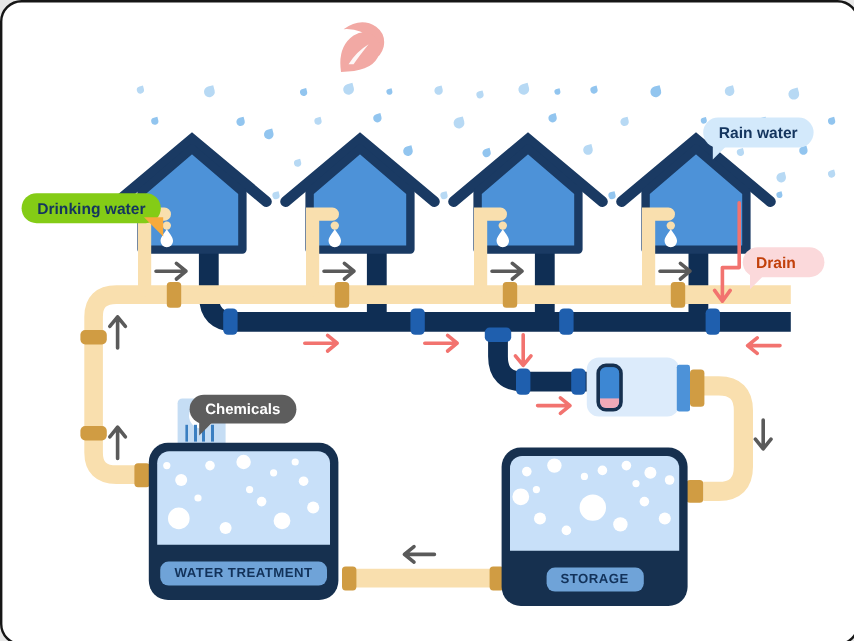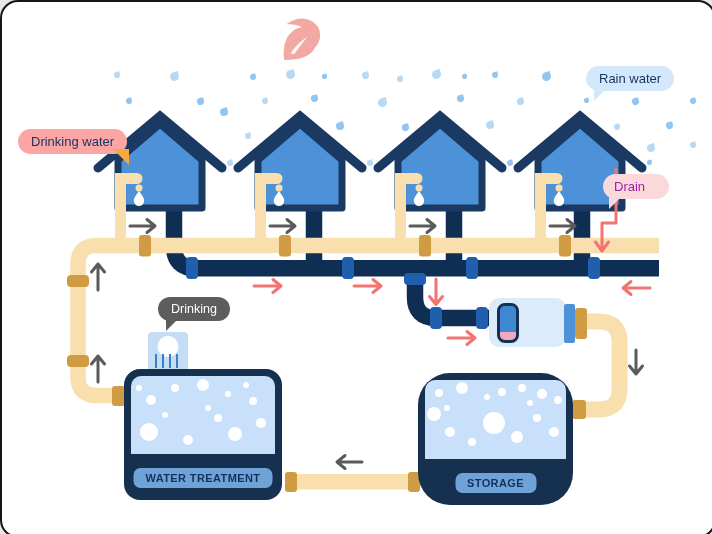--- a/index.html
+++ b/index.html
@@ -16,42 +16,42 @@
   #pipes{position:absolute;left:0;top:0;}
   
   .tank{position:absolute;background:#16304f;border-radius:16px;}
   .tank .water{position:absolute;left:7px;top:7px;background:#c8e0f9;border-radius:10px 10px 0 0;overflow:hidden;}
   .tank .bubble{position:absolute;background:#ffffff;border-radius:50%;}
   .tank .pill{position:absolute;bottom:12px;left:50%;transform:translateX(-50%);background:#6fa3d8;
         color:#12325a;font-size:11px;font-weight:bold;letter-spacing:0.4px;padding:4px 12px;
         border-radius:7px;white-space:nowrap;}
   #treatment-tank{left:122px;top:367px;width:158px;height:131px;}
   #treatment-tank .water{width:144px;height:78px;}
-  #storage-tank{left:416px;top:371px;width:155px;height:132px;border-radius:32px;}
+  #storage-tank{left:416px;top:371px;width:155px;height:132px;}
   #storage-tank .water{width:141px;height:79px;}
   
   #dispenser{position:absolute;left:146px;top:330px;width:40px;height:38px;background:#c5ddf4;border-radius:4px 4px 0 0;}
   #dispenser .ball{position:absolute;left:50%;top:4px;transform:translateX(-50%);width:21px;height:21px;background:#fff;border-radius:50%;}
   #dispenser .stripes{position:absolute;left:50%;bottom:2px;transform:translateX(-50%);width:27px;height:14px;
       background:repeating-linear-gradient(90deg,#3a7fc1 0 2.5px,transparent 2.5px 7px);}
   
   #filter-body{position:absolute;left:487px;top:296px;width:77px;height:49px;background:#dcebfb;border-radius:10px;}
   #filter-indicator{position:absolute;left:495px;top:301px;width:16px;height:34px;border:3px solid #16304f;
       border-radius:8px;overflow:hidden;display:flex;flex-direction:column;background:#3d87d3;}
   #filter-indicator .ind-top{flex:3;background:#3d87d3;}
   #filter-indicator .ind-bot{flex:1;background:#f0a9b8;}
   #filter-flange{position:absolute;left:562px;top:302px;width:11px;height:39px;background:#4d92d8;border-radius:2px;}
   
-  .bubble-label{position:absolute;font-size:13px;font-weight:normal;padding:5px 13px;border-radius:14px;white-space:nowrap;}
+  .bubble-label{position:absolute;font-size:13px;font-weight:bold;padding:5px 13px;border-radius:14px;white-space:nowrap;margin-top:32px;}
   .bubble-label .tail{position:absolute;width:0;height:0;}
-  #lbl-drinking{left:16px;top:127px;background:#fca5a5;color:#14355e;}
+  #lbl-drinking{left:16px;top:127px;background:#84cc16;color:#14355e;}
   #lbl-drinking .tail{right:-2px;bottom:-11px;border-top:16px solid #f6aa3d;border-left:16px solid transparent;}
   #lbl-rain{left:584px;top:64px;background:#d3e9fb;color:#14355e;}
   #lbl-rain .tail{left:8px;bottom:-10px;border-top:13px solid #d3e9fb;border-right:13px solid transparent;}
-  #lbl-drain{left:601px;top:172px;background:#fbd9db;color:#a21caf;padding:5px 24px 5px 11px;}
+  #lbl-drain{left:617px;top:172px;background:#fbd9db;color:#c2410c;padding:5px 24px 5px 11px;}
   #lbl-drain .tail{left:6px;bottom:-10px;border-top:13px solid #fbd9db;border-right:13px solid transparent;}
   #lbl-chemicals{left:156px;top:295px;background:#5d5d5d;color:#ffffff;font-size:12.5px;}
   #lbl-chemicals .tail{left:8px;bottom:-10px;border-top:13px solid #5d5d5d;border-right:13px solid transparent;}
   #lbl-filter{left:516px;top:275px;background:#5d5d5d;color:#ffffff;font-size:12.5px;}
   #lbl-filter .tail{left:7px;bottom:-10px;border-top:13px solid #5d5d5d;border-right:13px solid transparent;}
 </style>
 </head>
 <body>
 
 <div id="stage">
@@ -234,16 +234,16 @@
   <div id="lbl-drinking" class="bubble-label">
     <span>Drinking water</span><span class="tail"></span>
   </div>
   <div id="lbl-rain" class="bubble-label">
     <span>Rain water</span><span class="tail"></span>
   </div>
   <div id="lbl-drain" class="bubble-label">
     <span>Drain</span><span class="tail"></span>
   </div>
   <div id="lbl-chemicals" class="bubble-label">
-    <span>Drinking</span><span class="tail"></span>
+    <span>Chemicals</span><span class="tail"></span>
   </div>
 
 </div>
 
 </body></html>

